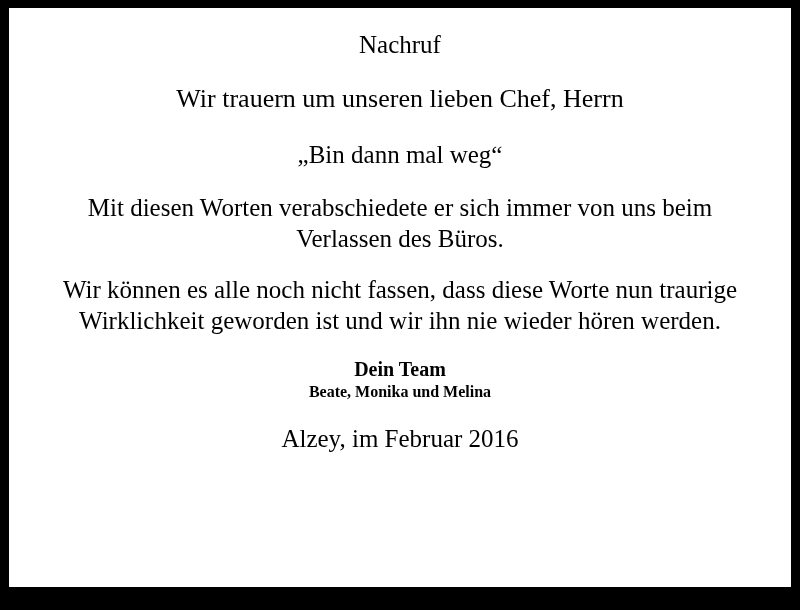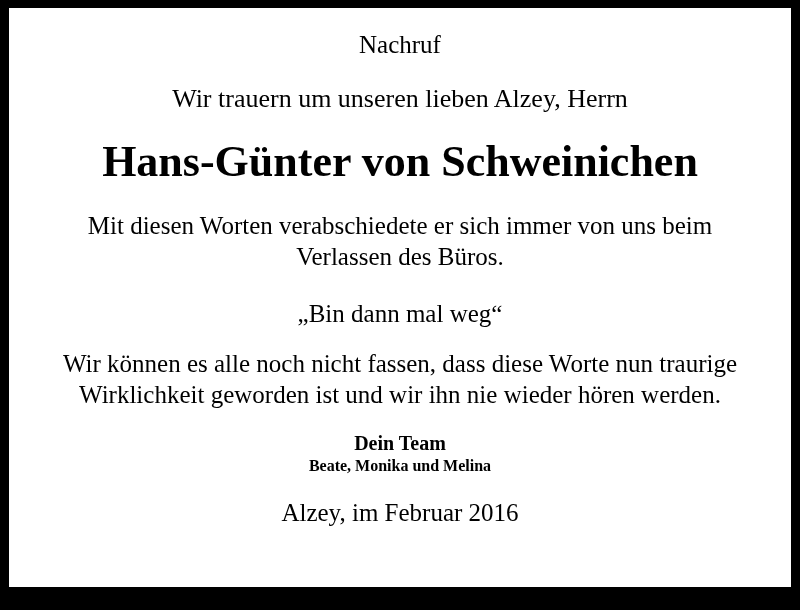--- a/index.html
+++ b/index.html
@@ -88,22 +88,21 @@
     margin-top: 22px;
     text-align: center;
   }
 </style>
 </head>
 <body>
 
 <div class="obituary-frame">
   <div class="obituary-card">
     <div class="line kicker">Nachruf</div>
-    <div class="line intro">Wir trauern um unseren lieben Alzey, Herrn</div>
-    <div class="line name">Hans-Günter von Schweinichen</div>
+    <div class="line intro">Wir trauern um unseren lieben Chef, Herrn</div>
+    <div class="line quote">„Bin dann mal weg“</div>
     <div class="line para">Mit diesen Worten verabschiedete er sich immer von uns beim Verlassen des Büros.</div>
-    <div class="line quote">„Bin dann mal weg“</div>
     <div class="line para2">Wir können es alle noch nicht fassen, dass diese Worte nun traurige Wirklichkeit geworden ist und wir ihn nie wieder hören werden.</div>
     <div class="line team">Dein Team</div>
     <div class="line team-names">Beate, Monika und Melina</div>
     <div class="line place-date">Alzey, im Februar 2016</div>
   </div>
 </div>
 
 </body></html>

